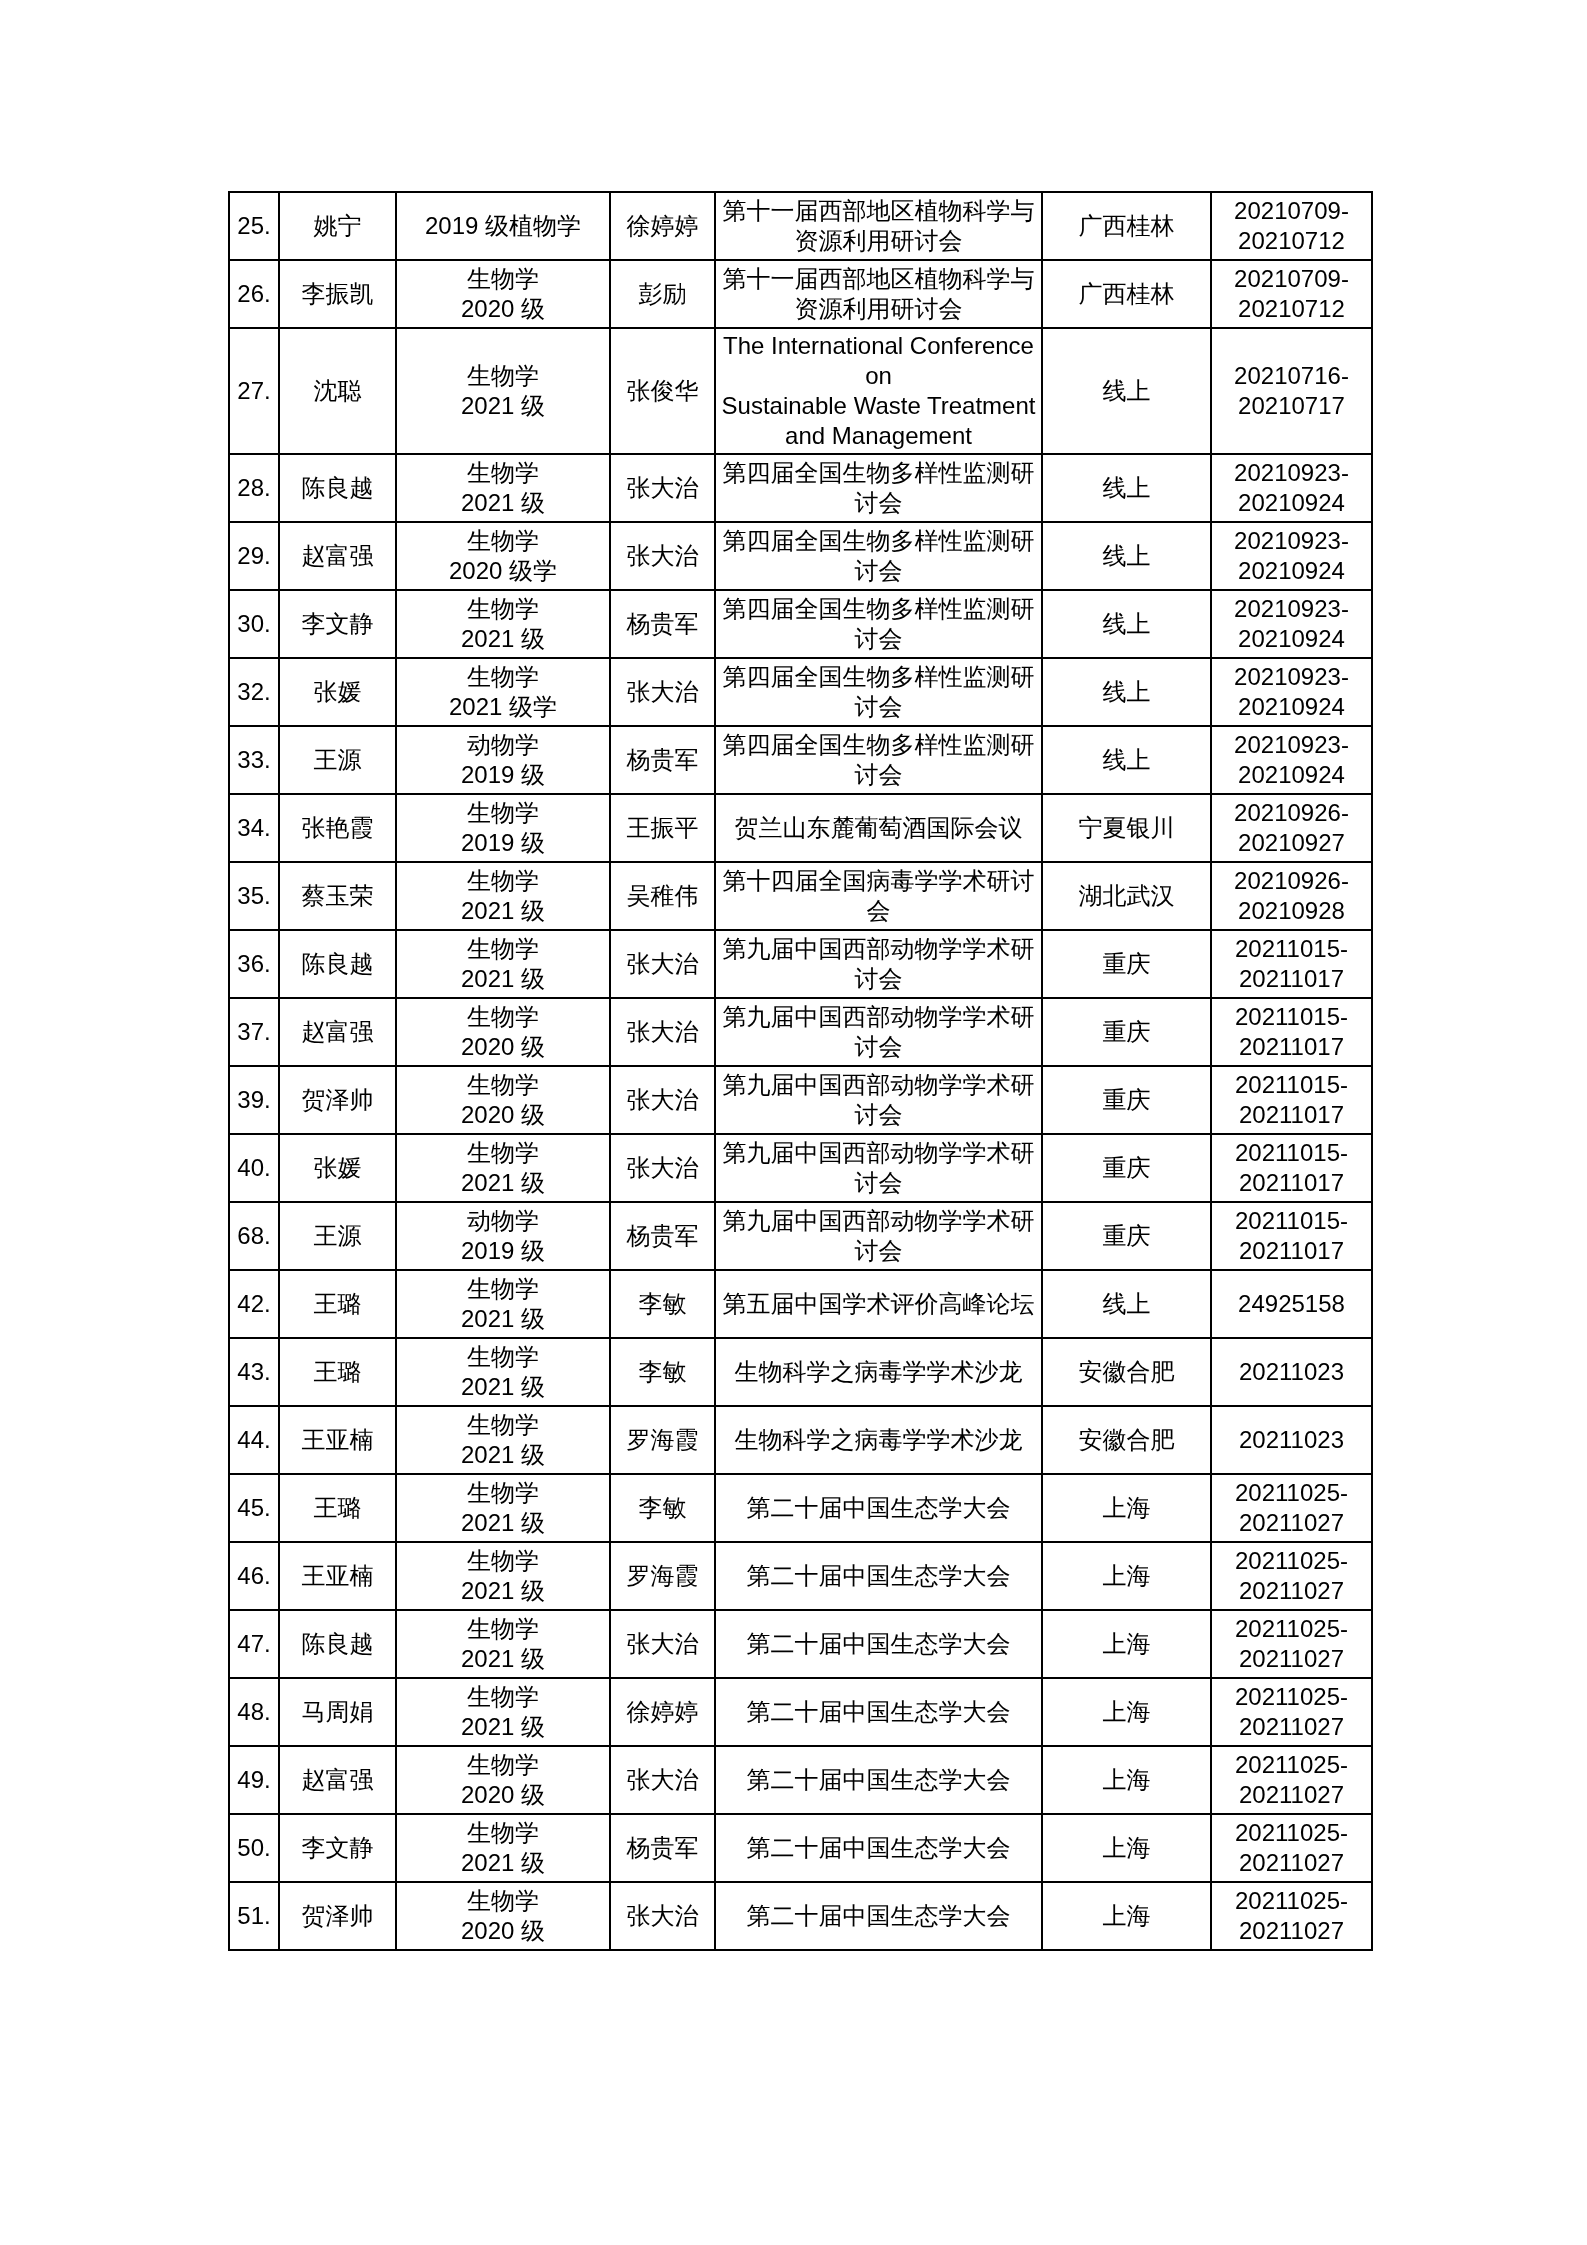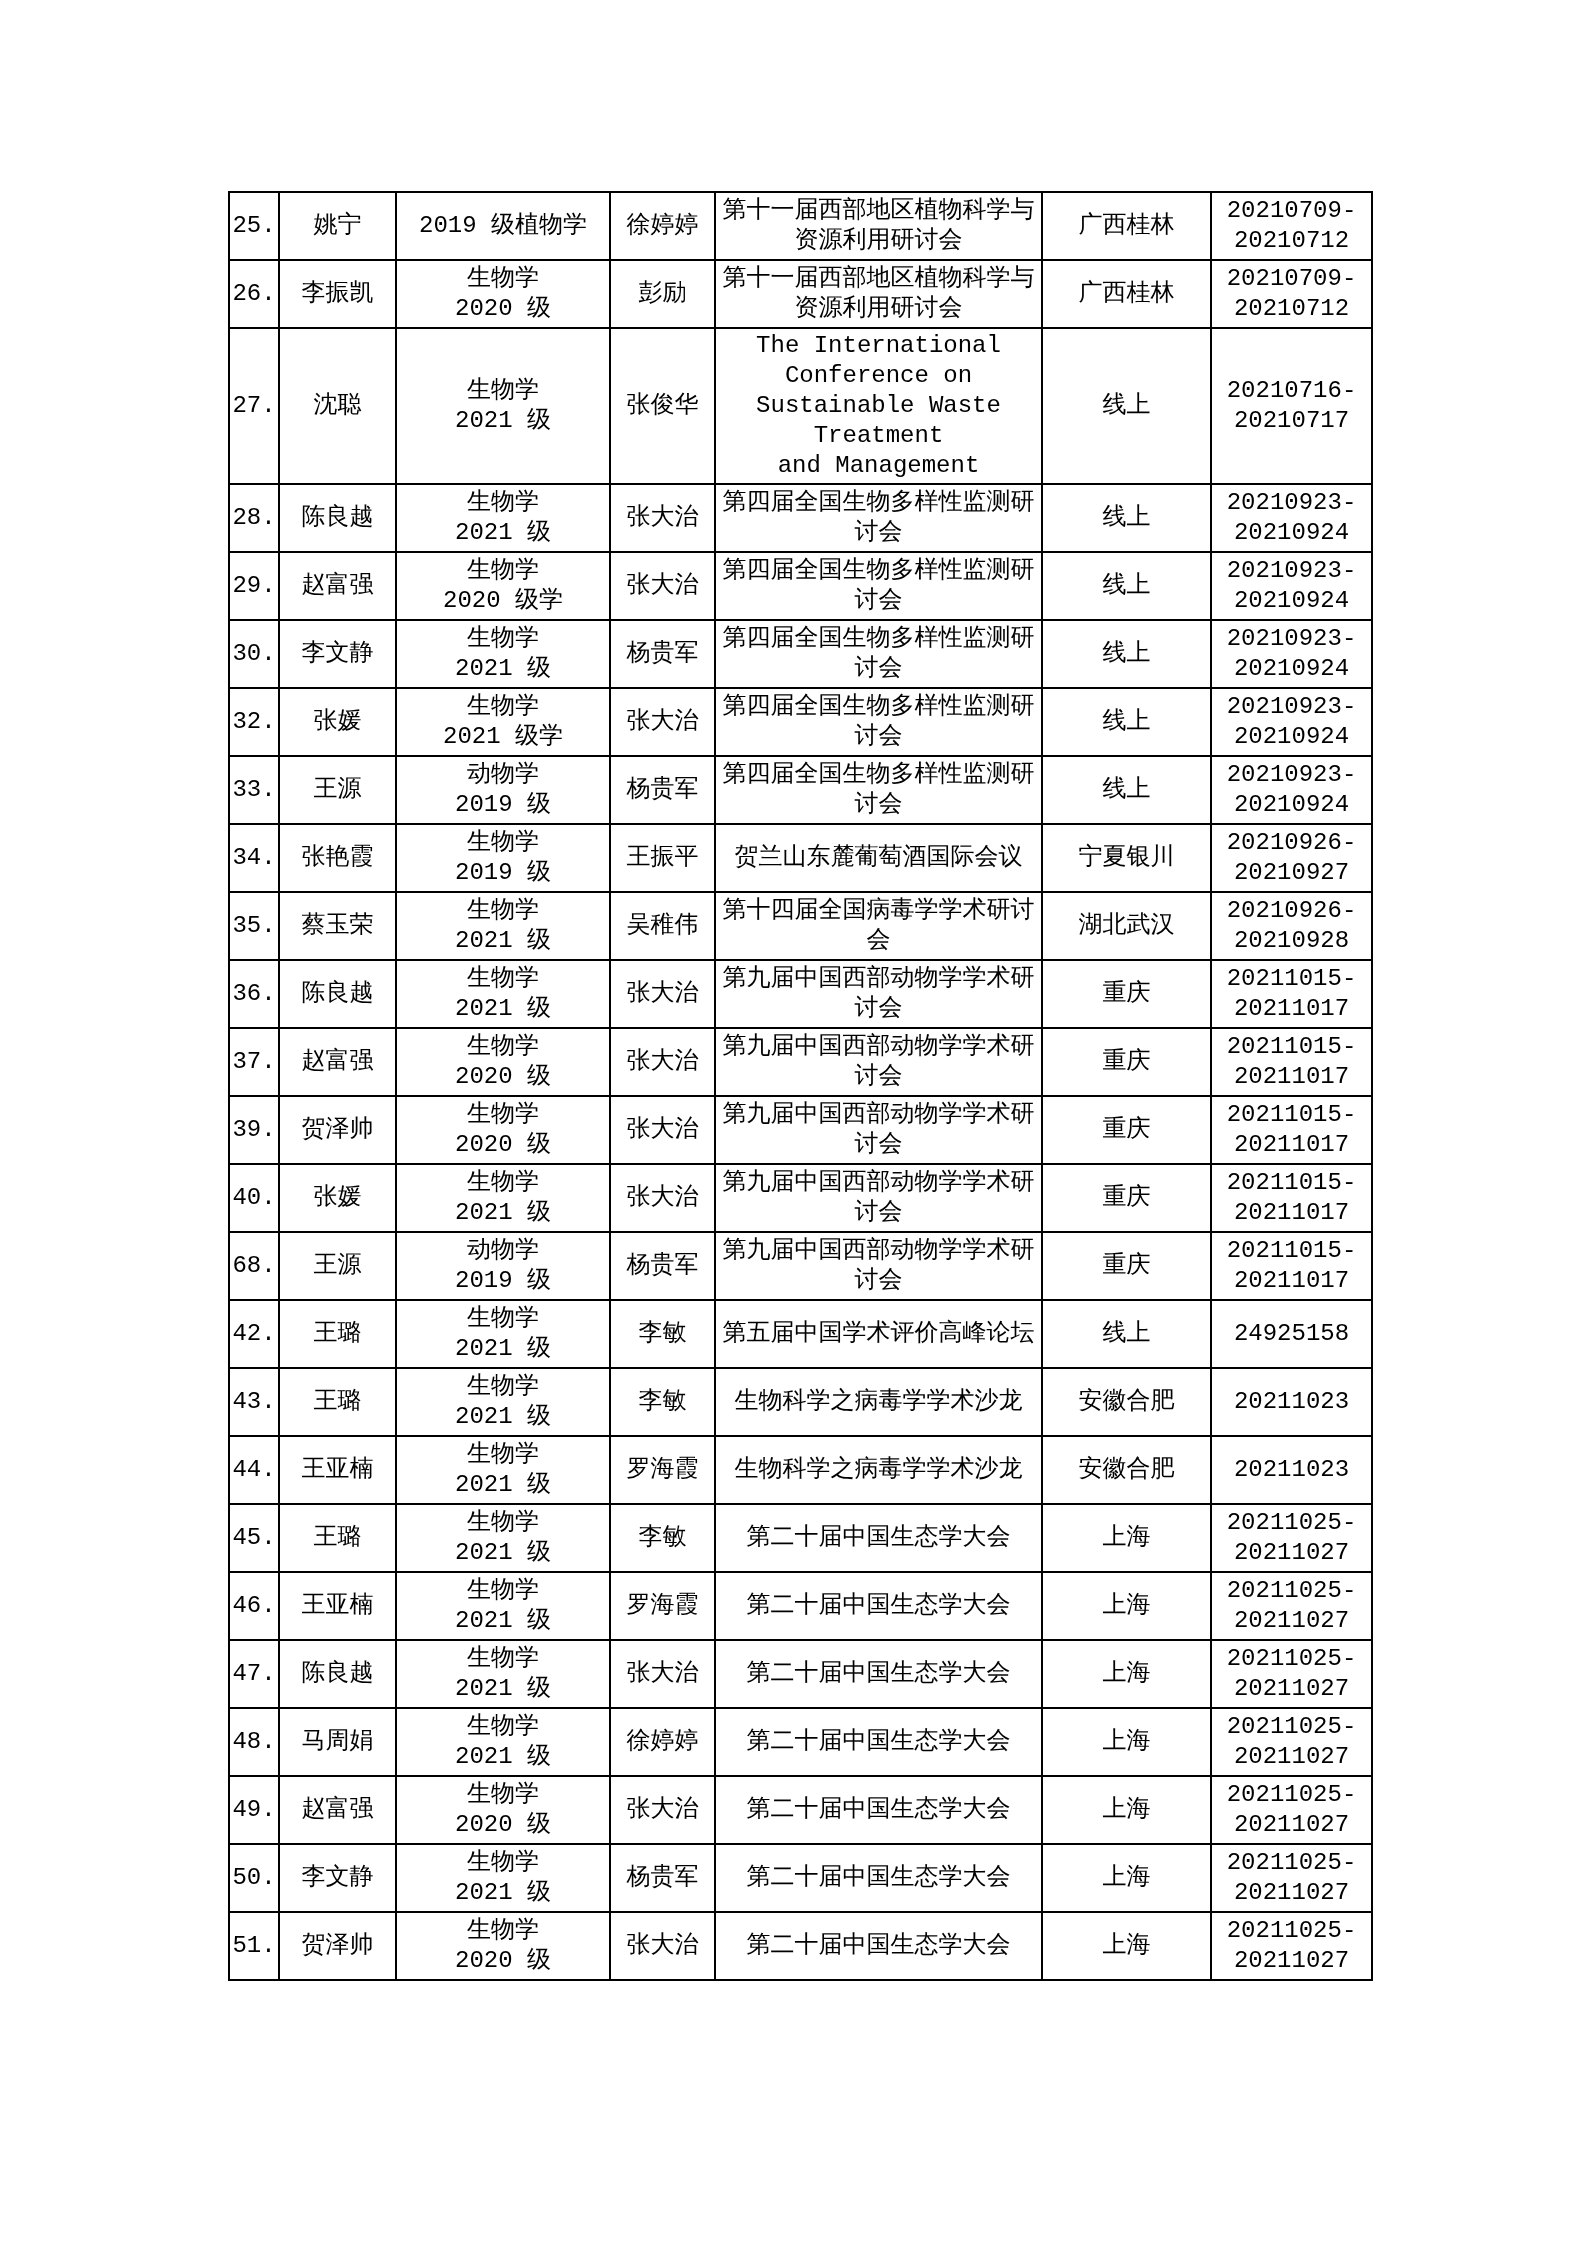--- a/index.html
+++ b/index.html
@@ -6,21 +6,21 @@
     margin: 0;
     padding: 0;
     background: #ffffff;
   }
   .page {
     position: relative;
     width: 1587px;
     height: 2001px;
     background: #ffffff;
     color: #000000;
-    font-family: Liberation Mono, monospace;
+    font-family: Liberation Sans, sans-serif;
     overflow: hidden;
     border-radius: 20px;
   }
   table.conf-table {
     position: absolute;
     left: 228px;
     top: 191px;
     width: 1143px;
     border-collapse: collapse;
     table-layout: fixed;

